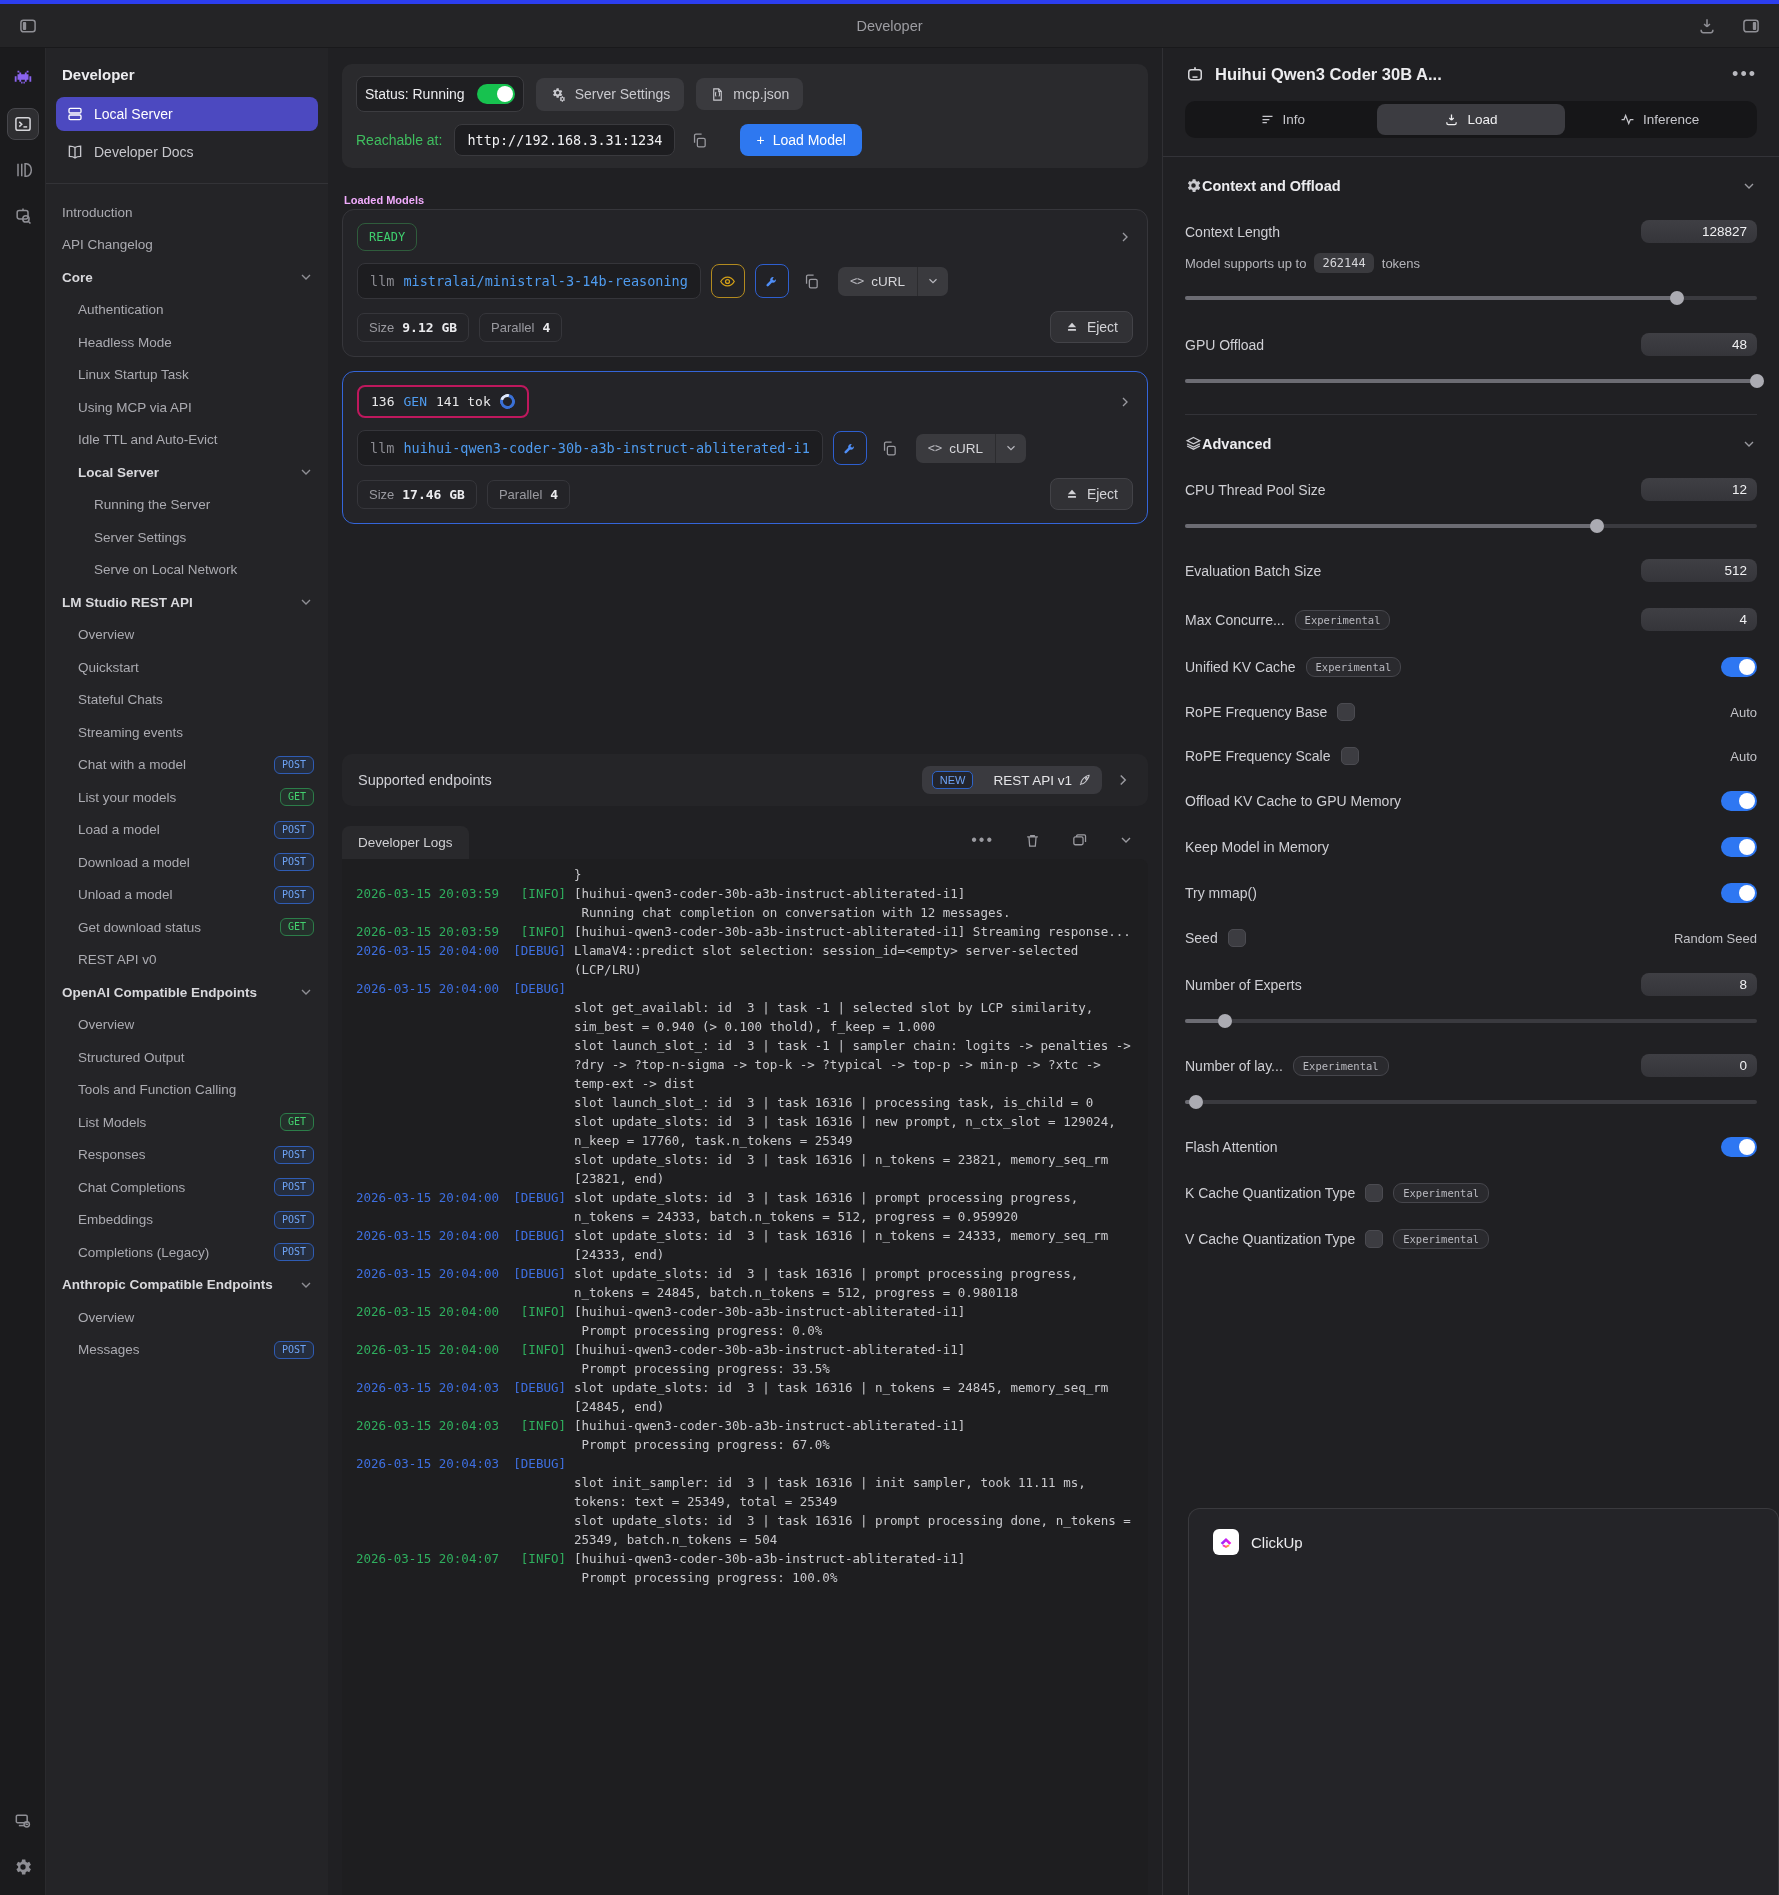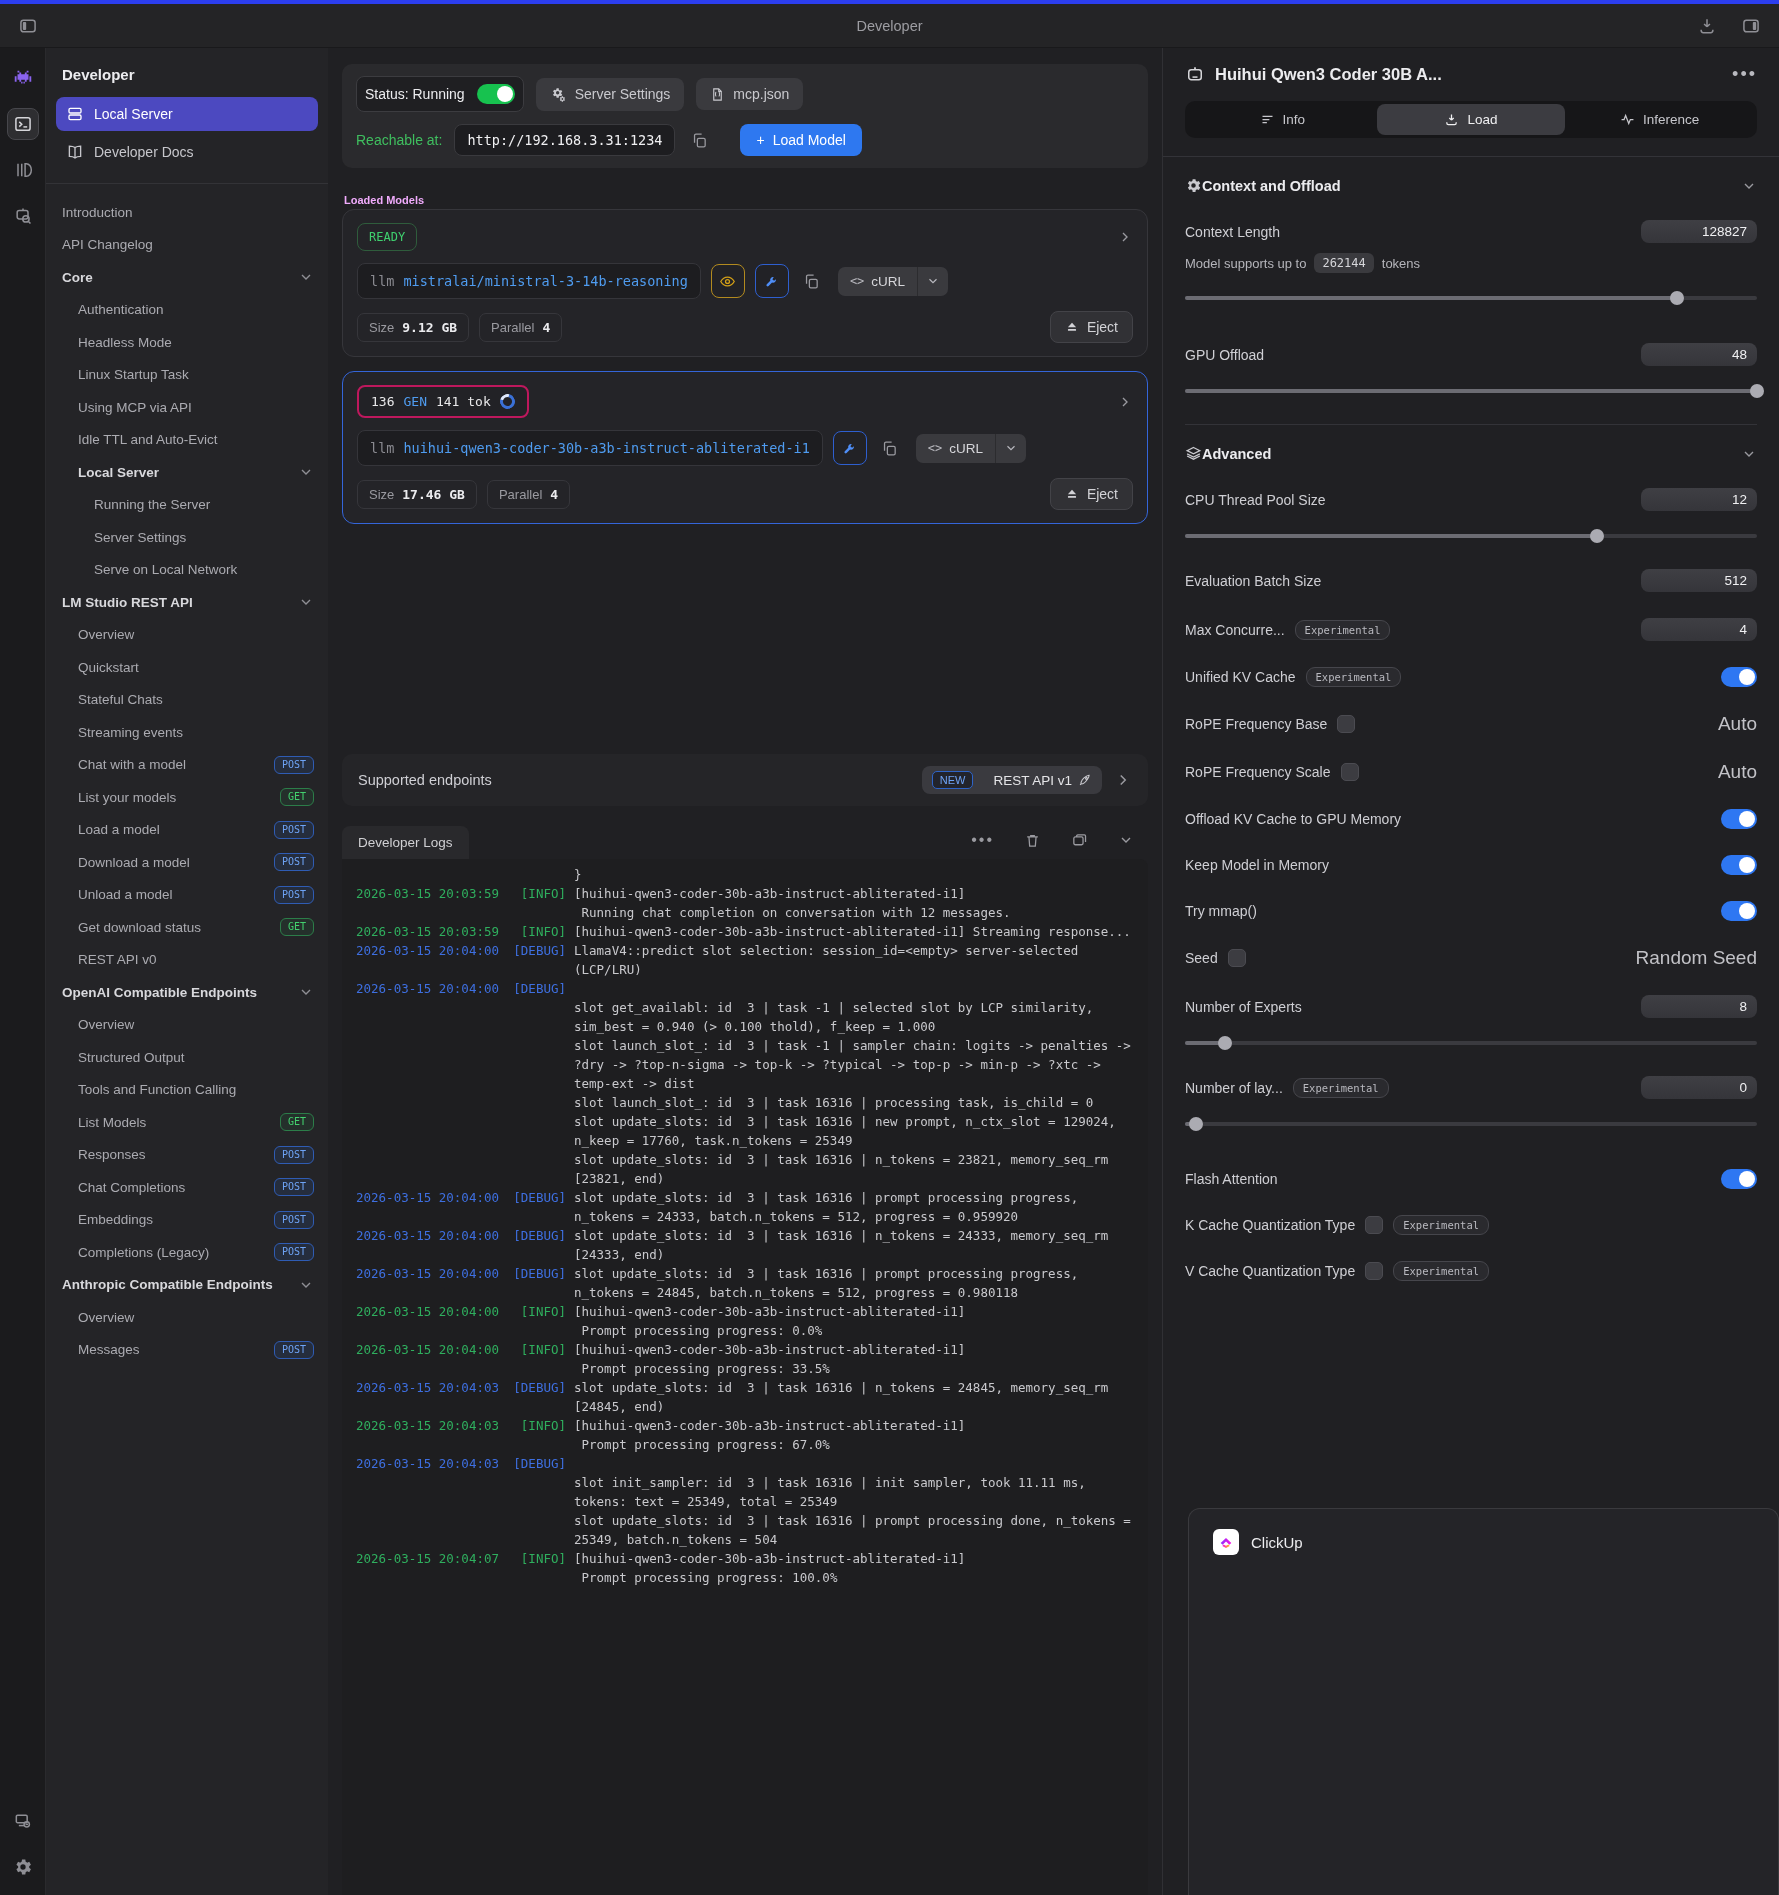--- a/index.html
+++ b/index.html
@@ -102,28 +102,28 @@
   .panel-tabs { margin-top:16px; background:#161618; border-radius:10px; padding:3px; display:flex; }
   .ptab { flex:1; display:flex; align-items:center; justify-content:center; gap:8px; padding:8px 0; border-radius:8px; font-size:13.5px; color:#c7c7cc; cursor:pointer; }
   .ptab.active { background:#3c3c41; color:#f0f0f2; }
   .panel-divider { height:1px; background:#333338; margin:18px -22px 0; }
   .psection { padding-top:20px; }
   .psection + .psection { margin-top:26px; border-top:1px solid #333338; }
   .psec-head { display:flex; align-items:center; gap:0; }
   .psec-title { font-size:14.5px; font-weight:bold; color:#ececef; }
   .psec-head .chev { margin-left:auto; color:#9a9aa0; display:flex; }
   .prow { margin-top:26px; }
-  .prow.mt { margin-top:38px; }
+  .prow.mt { margin-top:28px; }
   .prow-main { display:flex; align-items:center; gap:10px; }
   .plabel { font-size:14px; color:#cfcfd4; white-space:nowrap; }
   .grow { flex:1; }
   .exp-chip { font-family:"DejaVu Sans Mono", monospace; font-size:10.5px; color:#b9b9bf; border:1px solid #46464c; background:#2a2a2e; border-radius:9px; padding:3px 9px; white-space:nowrap; }
   .pcheck { width:18px; height:18px; border-radius:5px; background:#3c3c41; border:1px solid #4b4b51; cursor:pointer; flex:none; }
   .pvalue { width:116px; text-align:right; font-size:13.5px; color:#f0f0f2; background:linear-gradient(#3f3f44,#35353a); border-radius:8px; padding:4px 10px; cursor:text; }
-  .pright { font-size:19px; color:#c2c2c7; }
+  .pright { font-size:13px; color:#c2c2c7; }
   .ptoggle { width:36px; height:20px; border-radius:10px; background:#2e77f2; position:relative; cursor:pointer; flex:none; }
   .ptoggle::after { content:""; position:absolute; right:2px; top:2px; width:16px; height:16px; border-radius:50%; background:#fff; }
   .pnote { margin-top:10px; display:flex; align-items:center; gap:8px; font-size:13px; color:#b5b5bb; }
   .note-chip { font-family:"DejaVu Sans Mono", monospace; font-size:12px; color:#d6d6da; background:#3a3a3e; border-radius:6px; padding:3px 8px; }
   .ptrack { margin-top:18px; position:relative; height:14px; cursor:pointer; }
   .ptrack .bar { position:absolute; left:0; right:0; top:5px; height:4px; border-radius:2px; background:#3a3a3f; }
   .ptrack .fill { position:absolute; left:0; top:5px; height:4px; border-radius:2px; background:#6c6c73; }
   .ptrack .thumb { position:absolute; top:0; width:14px; height:14px; border-radius:50%; background:#ababb2; margin-left:-7px; }
 
   .toast { position:absolute; right:0; bottom:0; width:591px; height:387px; background:#242428; border:1px solid #3a3a3e; border-bottom:none; border-radius:12px 12px 0 0; padding:20px 24px; }

